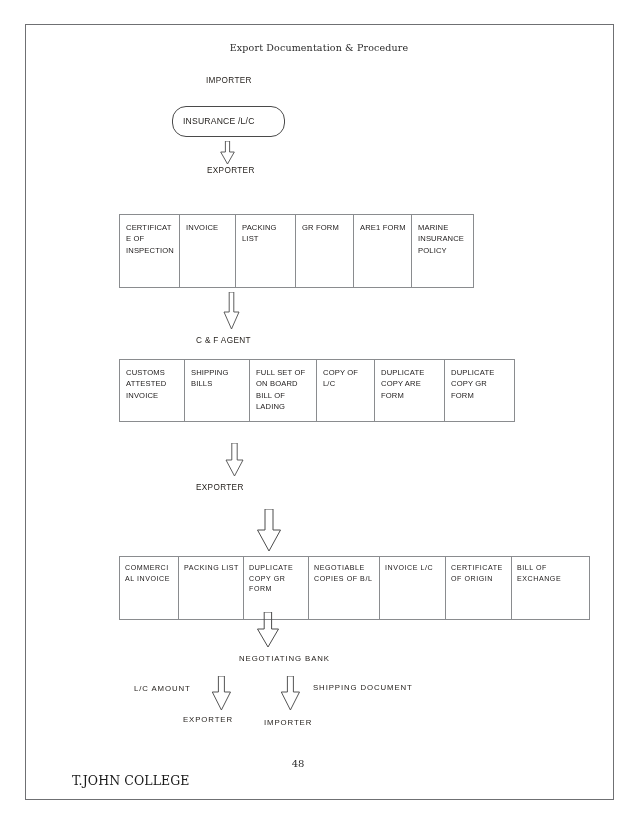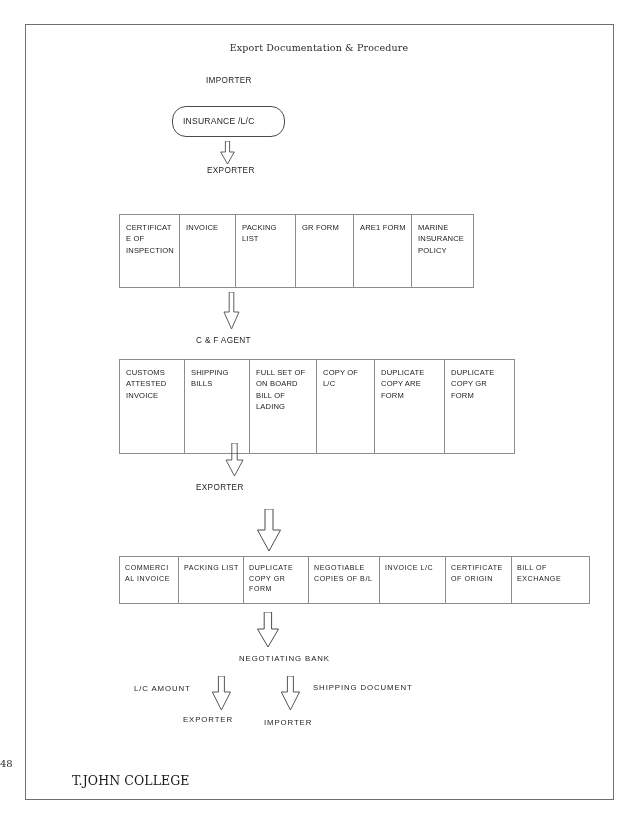--- a/index.html
+++ b/index.html
@@ -107,21 +107,21 @@
     letter-spacing: 0.55px;
     line-height: 10.6px;
     padding: 6px 4px 4px 5px;
   }
 
   .page-number {
     position: absolute;
     left: 0;
     top: 758px;
     width: 596px;
-    text-align: left;
+    text-align: center;
     font-family: "DejaVu Serif", serif;
     font-size: 10px;
     color: #2a2a2a;
   }
   .college-name {
     position: absolute;
     left: 72px;
     top: 773px;
     font-family: "DejaVu Serif", serif;
     font-size: 12.5px;
@@ -175,21 +175,21 @@
   </table>
 
   <div class="arrow" style="left:222px; top:292px;">
     <svg width="19" height="38" viewBox="0 0 19 38">
       <path d="M7.2 0 L11.8 0 L11.8 20 L17 20 L9.5 37 L2 20 L7.2 20 Z" fill="none" stroke="#4c4c4c" stroke-width="0.9"></path>
     </svg>
   </div>
 
   <div class="node-label" style="left:196px; top:336px;">C &amp; F AGENT</div>
 
-  <table class="doc-table t2" style="left:113px; top:359px; width:395px; height:95px;">
+  <table class="doc-table t2" style="left:113px; top:359px; width:395px; height:63px;">
     <colgroup>
       <col style="width:65px">
         <col style="width:65px">
         <col style="width:67px">
       <col style="width:58px">
         <col style="width:70px">
         <col style="width:70px">
     </colgroup>
     <tbody>
       <tr>
@@ -210,21 +210,21 @@
   </div>
 
   <div class="node-label" style="left:196px; top:483px;">EXPORTER</div>
 
   <div class="arrow" style="left:256px; top:509px;">
     <svg width="26" height="43" viewBox="0 0 26 43">
       <path d="M9 0 L17 0 L17 21 L24.5 21 L13 42 L1.5 21 L9 21 Z" fill="none" stroke="#4c4c4c" stroke-width="1"></path>
     </svg>
   </div>
 
-  <table class="doc-table t3" style="left:113px; top:556px; width:470px; height:48px;">
+  <table class="doc-table t3" style="left:113px; top:556px; width:470px; height:64px;">
     <colgroup>
       <col style="width:59px">
         <col style="width:65px">
         <col style="width:65px">
       <col style="width:71px">
         <col style="width:66px">
         <col style="width:66px">
       <col style="width:78px">
     </colgroup>
     <tbody>

